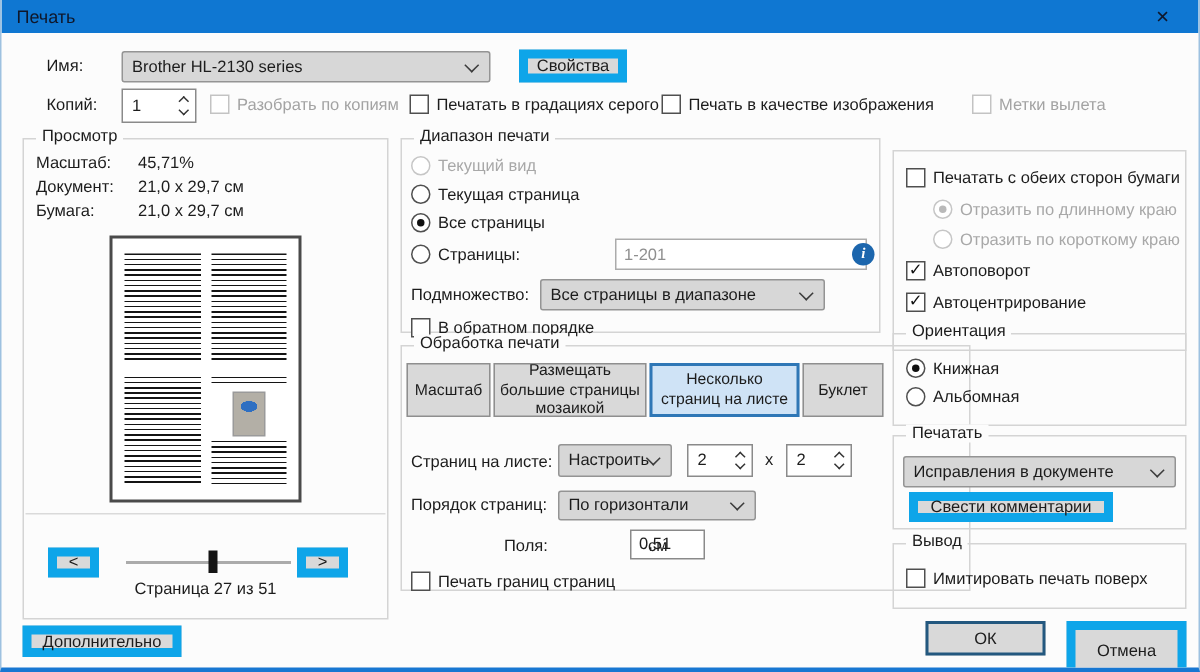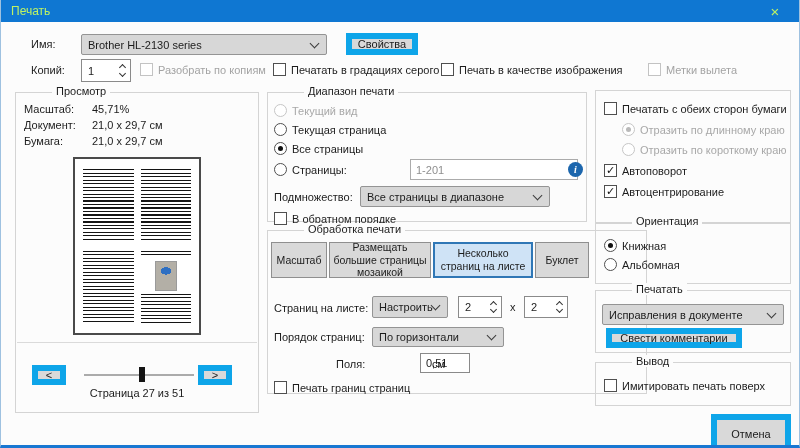--- a/index.html
+++ b/index.html
@@ -2,25 +2,25 @@
 <html><head>
 <meta charset="utf-8">
 <style>
   * { box-sizing: border-box; margin: 0; padding: 0; }
   html,body { width:800px; height:448px; }
   body { font-family:"Liberation Sans",sans-serif; background:#fff; }
   .win { position:relative; width:800px; height:448px; background:#fcfcfc;
          border-left:1px solid #9ec1e0; border-right:1px solid #9ec1e0;
          border-bottom:3px solid #1877d2; overflow:hidden; font-size:11px; color:#1c1c1c; }
   .titlebar { position:absolute; top:0; left:0; right:0; height:22px; background:#0f77d2;
-              color:#bef264; display:flex; align-items:center; padding:4px 10px; font-size:12px; }
+              color:#0f172a; display:flex; align-items:center; padding:4px 10px; font-size:12px; }
   .close { margin-left:auto; width:28px; height:22px; display:flex; align-items:center;
            justify-content:center; font-size:15px; }
   .group { position:absolute; border:1px solid #d4d4d4; }
-  .cap { position:absolute; top:-8px; left:8px; background:#fcfcfc; padding:0 4px; white-space:nowrap;margin-left:28px; }
+  .cap { position:absolute; top:-8px; left:8px; background:#fcfcfc; padding:0 4px; white-space:nowrap; }
   .lbl { position:absolute; white-space:nowrap; }
   .btn { position:absolute; background:#d9d9d9; border:6px solid #0ea5e9; display:flex;
          align-items:center; justify-content:center; color:#1c1c1c; font-size:11px; }
   .btn.default { border:2px solid #23587f; }
   .combo { position:absolute; background:#d7d7d7; border:1px solid #949494; border-radius:2px;
            display:flex; align-items:center; padding:0 20px 0 6px; white-space:nowrap; overflow:hidden; }
   .combo::after { content:""; position:absolute; right:8px; top:calc(50% - 5px); width:6px; height:6px;
                   border-right:1.3px solid #3c3c3c; border-bottom:1.3px solid #3c3c3c; transform:rotate(45deg); }
   .txt { position:absolute; border:1px solid #8a8a8a; background:#fff;
          font:11px "Liberation Sans",sans-serif; padding:0 5px; color:#1c1c1c;margin-left:48px; }
@@ -124,20 +124,21 @@
     <div class="divider" style="left:1px;right:1px;top:249px"></div>
 
     <div class="btn" style="left:16px;top:272px;width:34px;height:20px">&lt;</div>
     <div class="slider-track" style="left:68px;top:281px;width:110px">
       <div class="slider-thumb" style="left:55px"></div>
     </div>
     <div class="btn" style="left:182px;top:272px;width:34px;height:20px">&gt;</div>
     <div class="status" style="top:294px">Страница 27 из 51</div>
   </div>
 
+  <div class="btn" style="left:14px;top:417px;width:106px;height:21px">Дополнительно</div>
 
   <div class="group" style="left:266px;top:92px;width:320px;height:130px">
     <span class="cap">Диапазон печати</span>
     <div class="radio off" style="left:6px;top:11px">
       <span class="circ"></span>
       <span>Текущий вид</span>
     </div>
     <div class="radio" style="left:6px;top:30px">
       <span class="circ"></span>
       <span>Текущая страница</span>
@@ -191,21 +192,21 @@
     </div>
     <span class="lbl" style="left:68px;top:127px">Поля:</span>
     <input class="txt" style="left: 104px; top: 122px; width: 50px; height: 20px;" readonly="" value="0,51">
     <span class="lbl" style="left:164px;top:127px">см</span>
     <div class="cb" style="left:6px;top:150px">
       <span class="box"></span>
       <span>Печать границ страниц</span>
     </div>
   </div>
 
-  <div class="group" style="left:594px;top:90px;width:196px;height:134px">
+  <div class="group" style="left:594px;top:100px;width:196px;height:134px">
     <div class="cb" style="left:8px;top:11px">
       <span class="box"></span>
       <span>Печатать с обеих сторон бумаги</span>
     </div>
     <div class="radio off sel" style="left:26px;top:32px">
       <span class="circ"></span>
       <span>Отразить по длинному краю</span>
     </div>
     <div class="radio off" style="left:26px;top:52px">
       <span class="circ"></span>
@@ -242,15 +243,16 @@
   </div>
 
   <div class="group" style="left:594px;top:362px;width:196px;height:44px">
     <span class="cap">Вывод</span>
     <div class="cb" style="left:8px;top:16px">
       <span class="box"></span>
       <span>Имитировать печать поверх</span>
     </div>
   </div>
 
+  <div class="btn default" style="left:616px;top:414px;width:80px;height:23px">ОК</div>
   <div class="btn" style="left:710px;top:414px;width:80px;height:39px">Отмена</div>
 
 </div>
 
 </body></html>

